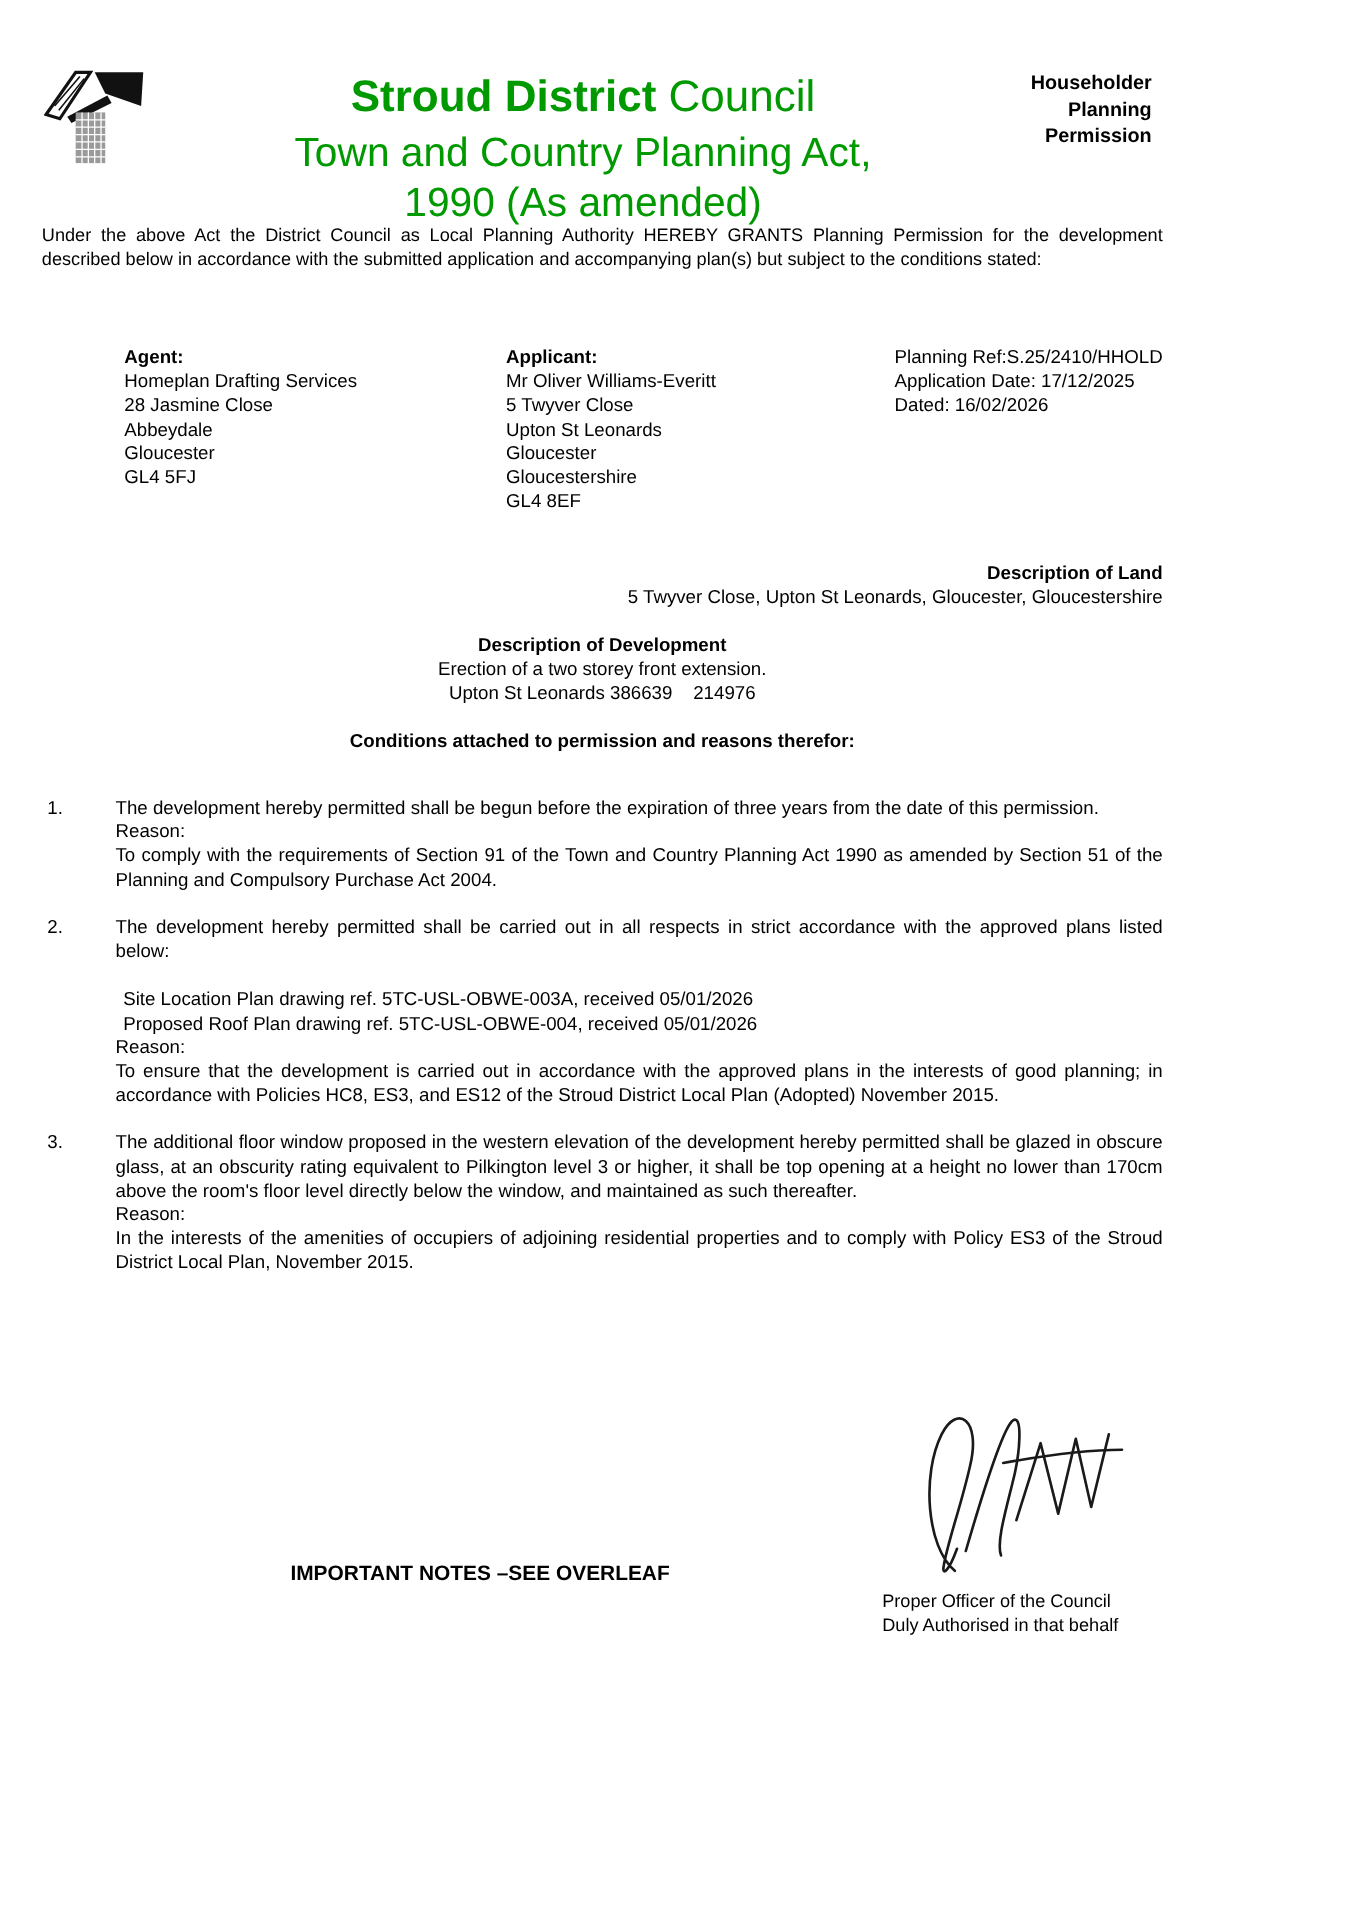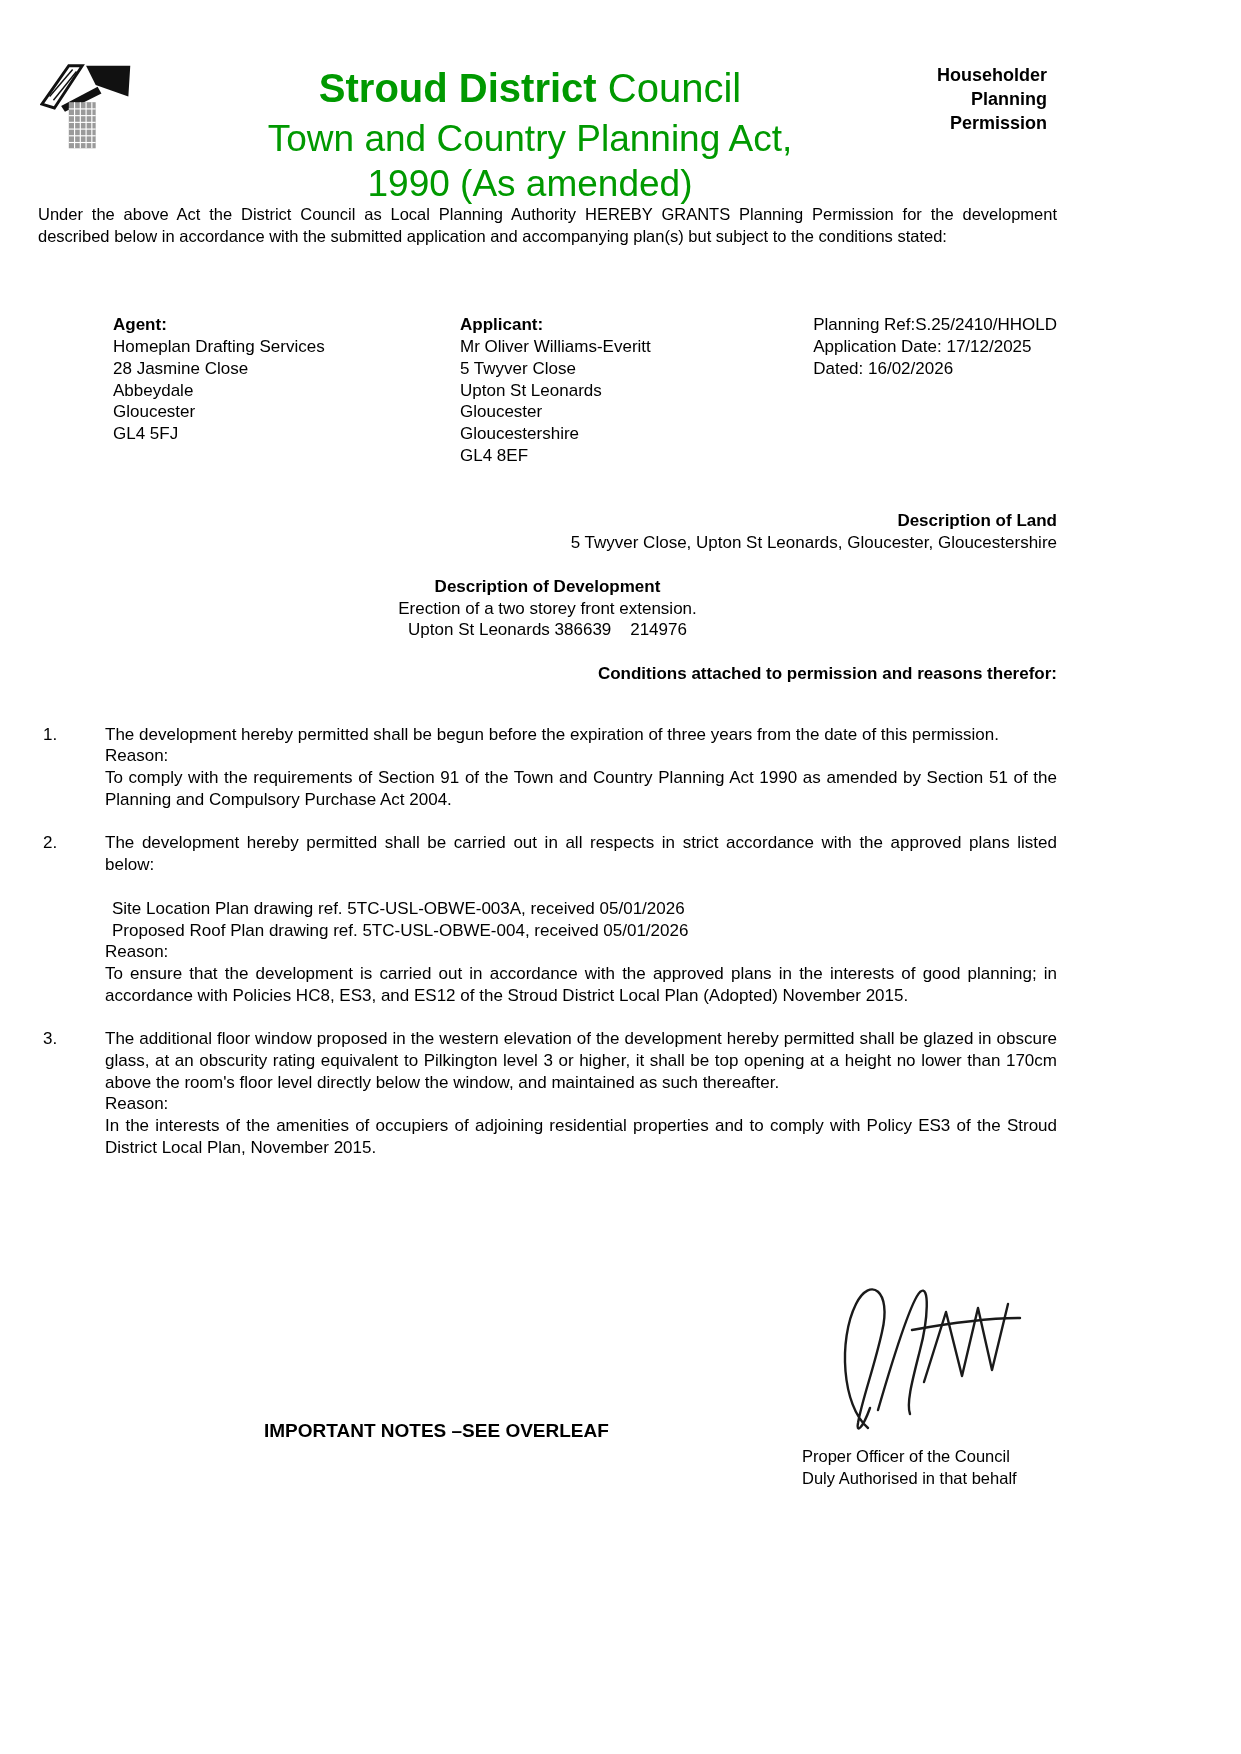--- a/index.html
+++ b/index.html
@@ -78,21 +78,21 @@
   .addr-line { }
 
   .centered-section { text-align: center; }
   .sec-land { margin-top: 44px; text-align: right; }
   .sec-dev { margin-top: 22px; }
   .sec-heading { font-weight: bold; }
   .pre { white-space: pre-wrap; }
 
   .conditions-heading {
     margin-top: 22px;
-    text-align: right;
+    text-align: center;
     font-weight: bold;
   }
 
   .conditions { margin-top: 39px; }
   .condition { display: flex; margin-bottom: 22px; }
   .cnum { width: 67px; flex: 0 0 67px; padding-left: 5px; }
   .cbody { flex: 1; }
   .cbody p { margin: 0; }
   .ctext { text-align: justify; }
   .reason-label { margin-top: 22px; }

